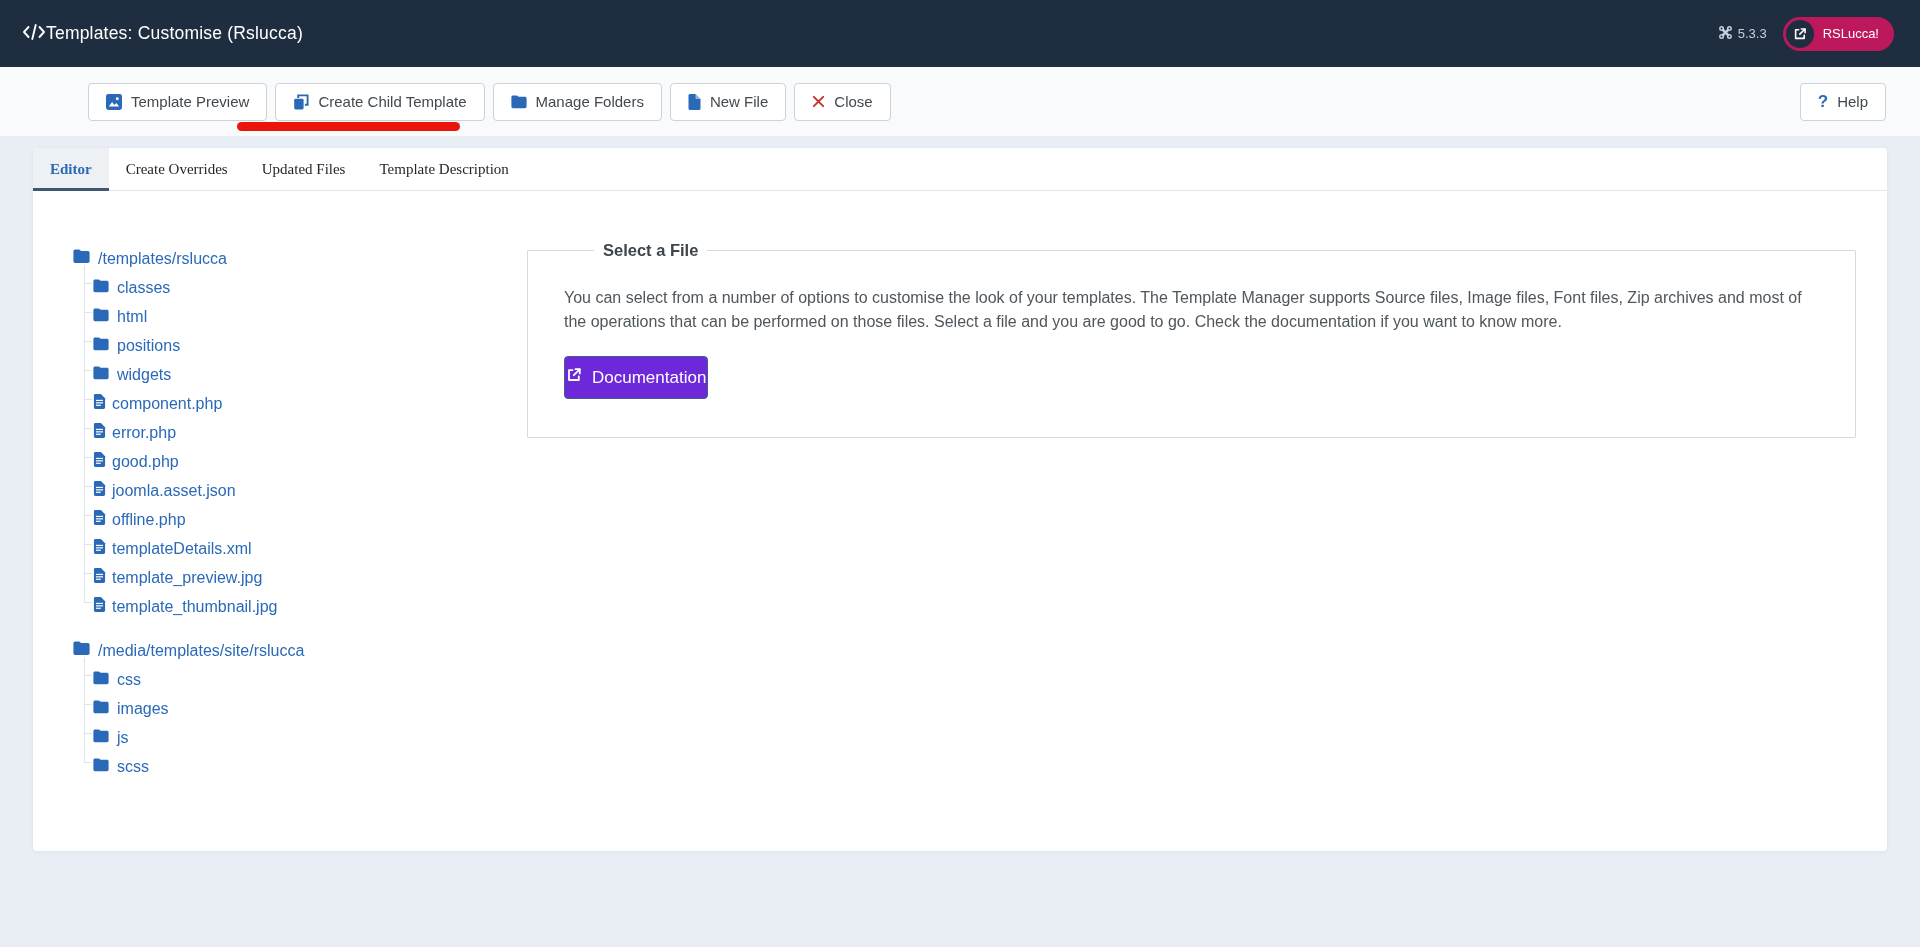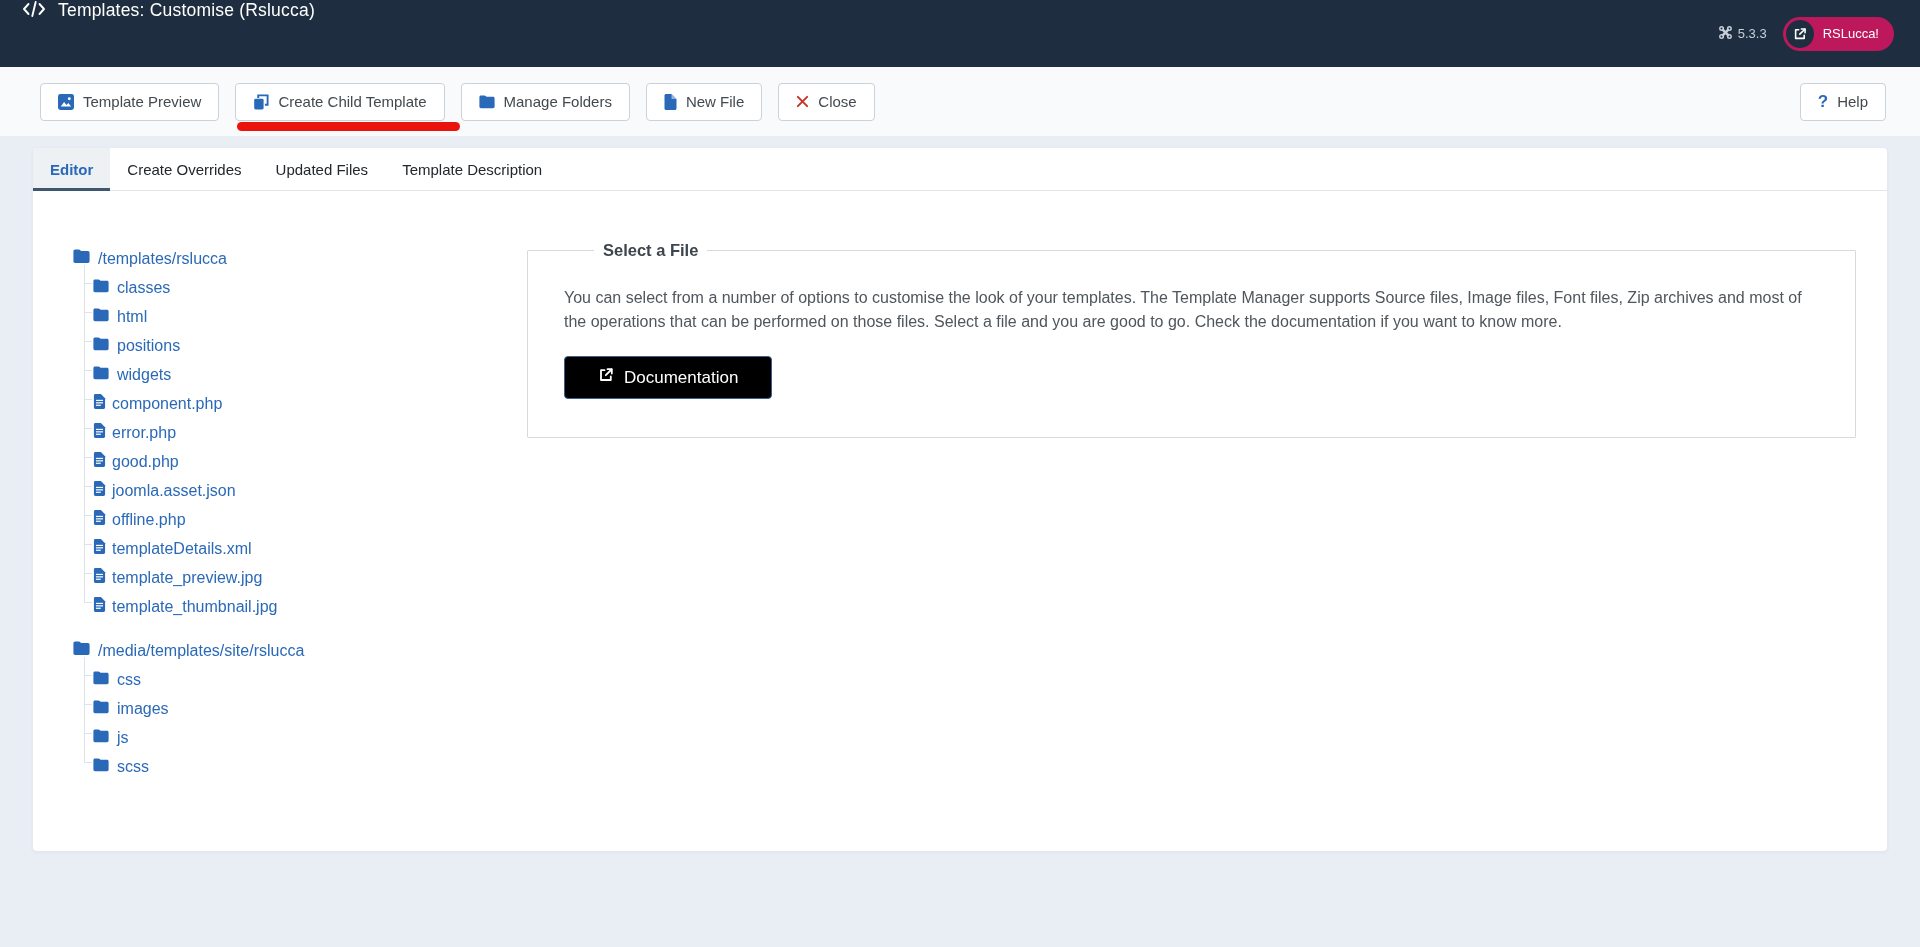--- a/index.html
+++ b/index.html
@@ -13,59 +13,59 @@
 
   
   .header {
     height:67px; background:#1e2e40; display:flex; align-items:stretch;
   }
   .logo-block {
     width:286px; background:#3e5a76; display:flex; align-items:center;
     padding-left:28px; gap:11px; flex-shrink:0;
   }
   .logo-text { color:#fff; font-size:27px; font-weight:500; letter-spacing:.5px; }
-  .title-wrap { display:flex; align-items:flex-start; gap:12px; padding-left:22px; flex:1; }
+  .title-wrap { display:flex; align-items:center; padding-left:22px; flex:1; }
   .page-title { color:#fff; font-size:17.5px; font-weight:400; letter-spacing:.2px; }
   .header-right { display:flex; align-items:center; gap:16px; padding-right:26px; }
   .version { display:flex; align-items:center; gap:6px; color:#c6cfd9; font-size:13px; }
   .user-pill {
     display:flex; align-items:center; gap:9px; background:#be185d; border:none;
     border-radius:999px; height:34px; padding:3px 15px 3px 3px; cursor:pointer;
   }
   .user-pill .pill-circle {
     width:28px; height:28px; border-radius:50%; background:#1e2e40;
     display:flex; align-items:center; justify-content:center;
   }
   .user-pill .pill-label { color:#fff; font-size:13px; }
 
   
   .toolbar {
     position:relative; height:69px; background:#f8fafc;
     display:flex; align-items:center; justify-content:space-between;
     padding:0 34px 0 40px;
   }
-  .toolbar-left { display:flex; gap:16px; }
+  .toolbar-left { display:flex; gap:8px;margin-left:48px; }
   .tbtn {
     height:38px; display:inline-flex; align-items:center; gap:9px;
     background:#fff; border:1px solid #ccd2d8; border-radius:4px;
     padding:0 17px; font-family:inherit; font-size:15px; color:#42494f; cursor:pointer;
   }
   .tbtn svg { display:block; }
   .qmark { color:#2a69b8; font-size:17px; font-weight:700; }
   .red-underline {
     position:absolute; left:237px; top:55px; width:223px; height:9px;
     border-radius:5px; background:#ea140c; pointer-events:none;
   }
 
   
   .card {
     width:1854px; margin:12px auto 0 33px; background:#fff; border-radius:4px;
     min-height:685px; box-shadow:0 1px 4px rgba(20,40,80,.06); overflow:hidden;
   }
-  .tabstrip { display:flex; border-bottom:1px solid #e2e6ea; height:43px; }
+  .tabstrip { display:flex; border-bottom:1px solid #e2e6ea; height:43px;font-family:Liberation Serif, serif; }
   .tab {
     display:flex; align-items:center; padding:0 17px; font-size:15px; color:#23272b;
     cursor:pointer; position:relative; background:transparent; border:none; font-family:inherit;
   }
   .tab.active { background:#edf1f4; color:#2a69b8; font-weight:700; }
   .tab.active::after {
     content:""; position:absolute; left:0; right:0; bottom:-1px; height:3px; background:#3f566f;
   }
 
   
@@ -95,22 +95,22 @@
   .panel-col { flex:1; padding-top:2px; }
   fieldset.select-panel {
     border:1px solid #d7dadd; border-radius:1px; padding:26px 40px 38px 36px;
   }
   fieldset.select-panel legend {
     margin-left:30px; padding:0 9px; font-size:16.5px; font-weight:700; color:#3d454d;
   }
   .panel-desc { font-size:16px; line-height:24px; color:#4f565c; max-width:1250px; }
   .doc-btn {
     margin-top:22px; display:inline-flex; align-items:center; gap:10px;
-    background:#000000; color:#fff; border:1px solid #3e5f8d; border-radius:4px;
-    height:43px; padding:0 33px; font-family:inherit; font-size:17px; cursor:pointer;
+    background:#6d28d9; color:#fff; border:1px solid #3e5f8d; border-radius:4px;
+    height:43px; padding:0 1px; font-family:inherit; font-size:17px; cursor:pointer;
   }
 </style>
 </head>
 <body>
 
 <div class="header">
   <div class="title-wrap">
     <span>
       <svg width="24" height="18" viewBox="0 0 24 18" fill="none" stroke="#fff" stroke-width="1.9" stroke-linecap="round" stroke-linejoin="round">
         <path d="M6.5 4L2 9l4.5 5"></path>

